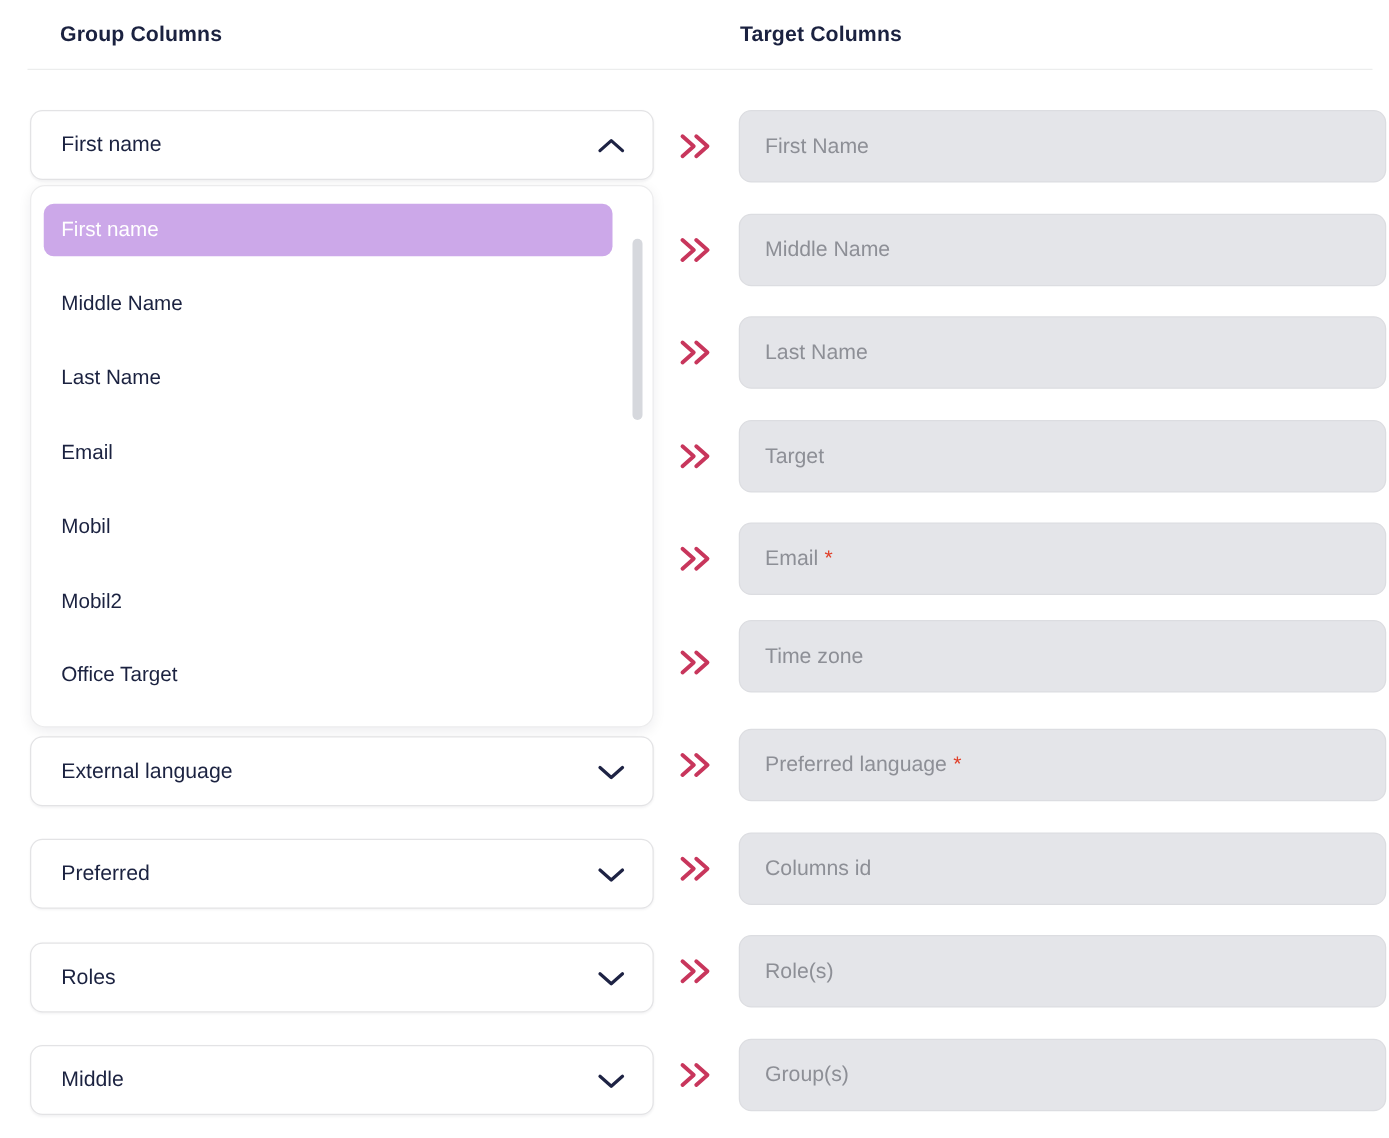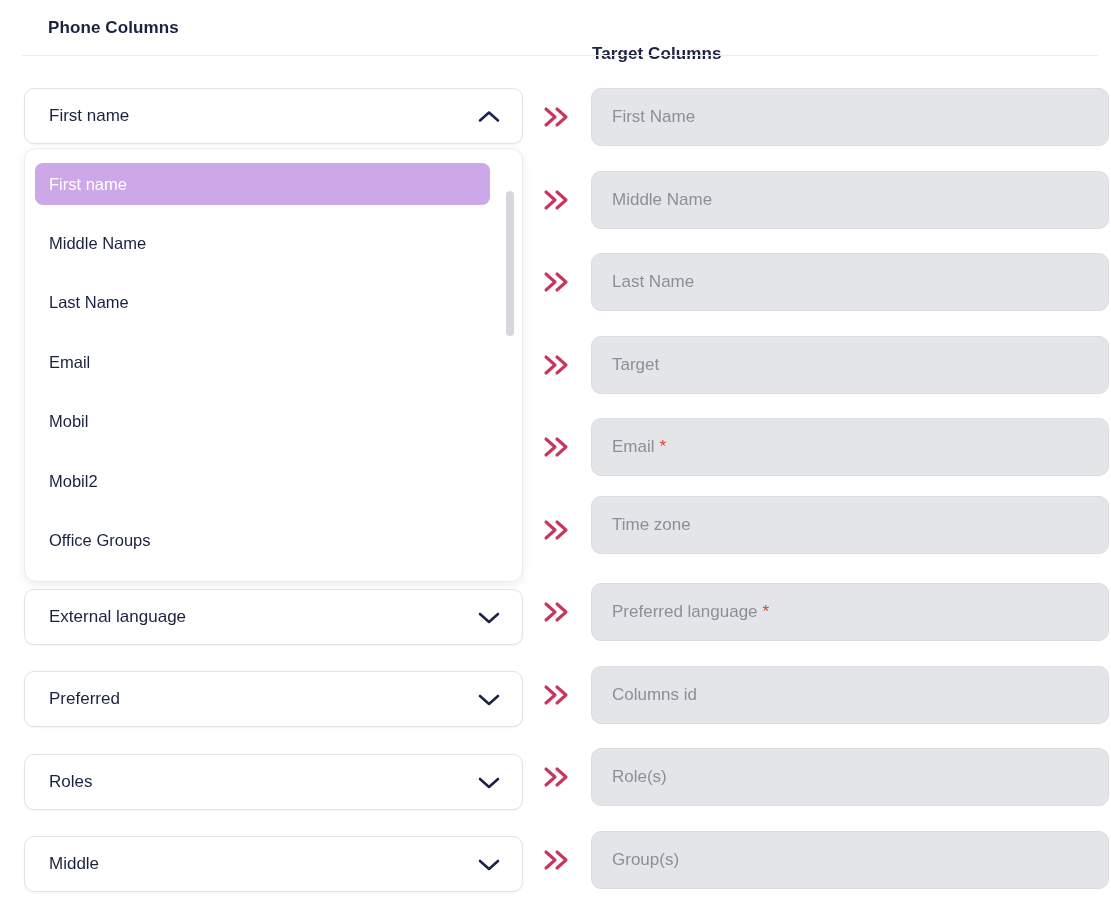--- a/index.html
+++ b/index.html
@@ -25,21 +25,21 @@
   }
   .col-header {
     position: absolute;
     top: 18px;
     font-size: 17px;
     font-weight: bold;
     color: #1b2240;
     letter-spacing: .1px;
   }
   .col-header.source { left: 48px; }
-  .col-header.target { left: 592px; margin-top: 26px; }
+  .col-header.target { left: 592px; }
 
   .header-divider {
     position: absolute;
     top: 55px;
     left: 22px;
     width: 1076px;
     height: 1px;
     background: #eceded;
   }
 
@@ -181,21 +181,21 @@
   }
   .req {
     color: #e0402a;
     margin-left: 5px;
   }
 </style>
 </head>
 <body>
 
 <div class="col-headers">
-  <div class="col-header source">Phone Columns</div>
+  <div class="col-header source">Group Columns</div>
   <div class="col-header target">Target Columns</div>
 </div>
 <div class="header-divider"></div>
 
 <div class="source-col">
 
   <div class="src-select" style="top:88px">
     <span class="label">First name</span>
     <svg class="chev" viewBox="0 0 22 13">
       <path d="M2 10.5 L11 2.5 L20 10.5"></path>
@@ -215,21 +215,21 @@
     <div class="opt" style="top:192px">
       <span>Email</span>
     </div>
     <div class="opt" style="top:251px">
       <span>Mobil</span>
     </div>
     <div class="opt" style="top:311px">
       <span>Mobil2</span>
     </div>
     <div class="opt" style="top:370px">
-      <span>Office Groups</span>
+      <span>Office Target</span>
     </div>
 
     <div class="panel-scroll-track"></div>
     <div class="panel-scroll-thumb"></div>
   </div>
 
   <div class="src-select" style="top:589px">
     <span class="label">External language</span>
     <svg class="chev" viewBox="0 0 22 13">
       <path d="M2 3 L11 11 L20 3"></path>

